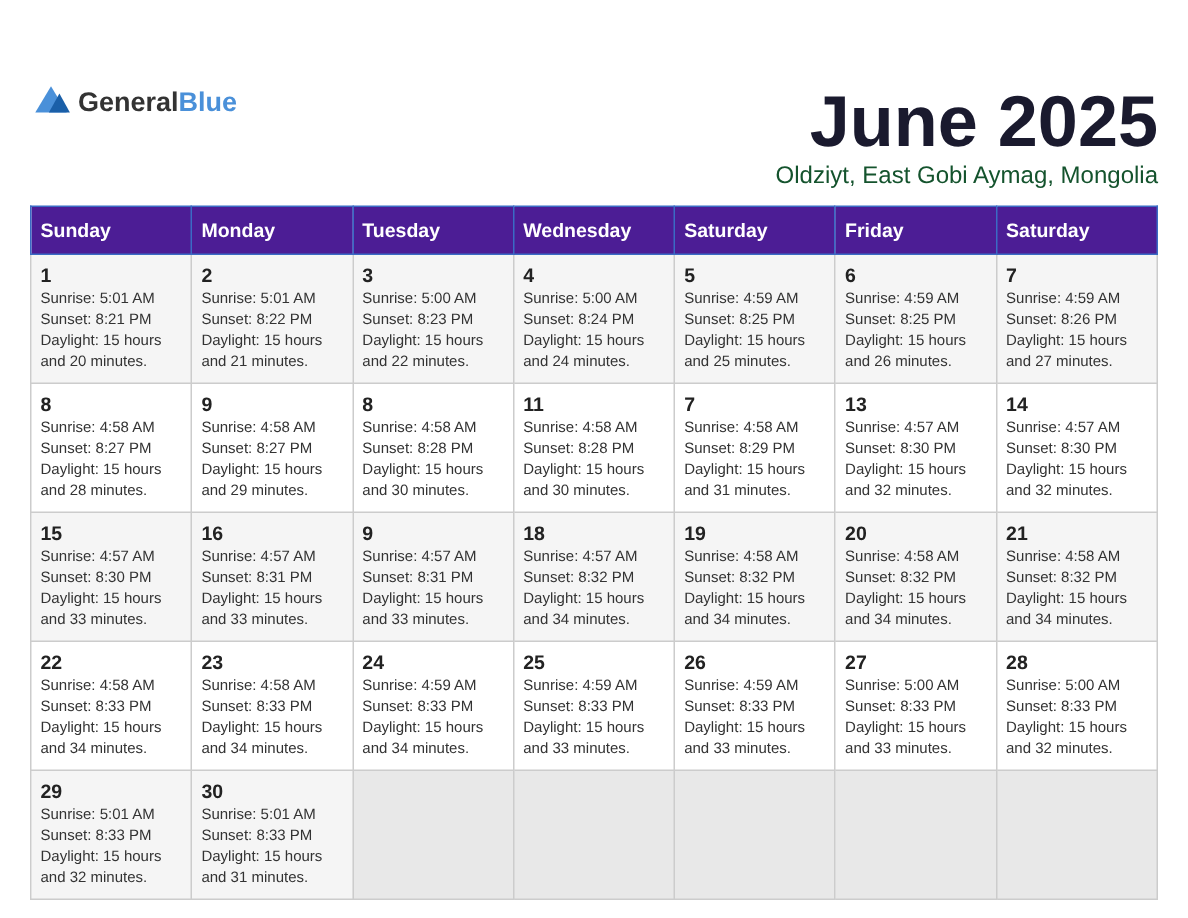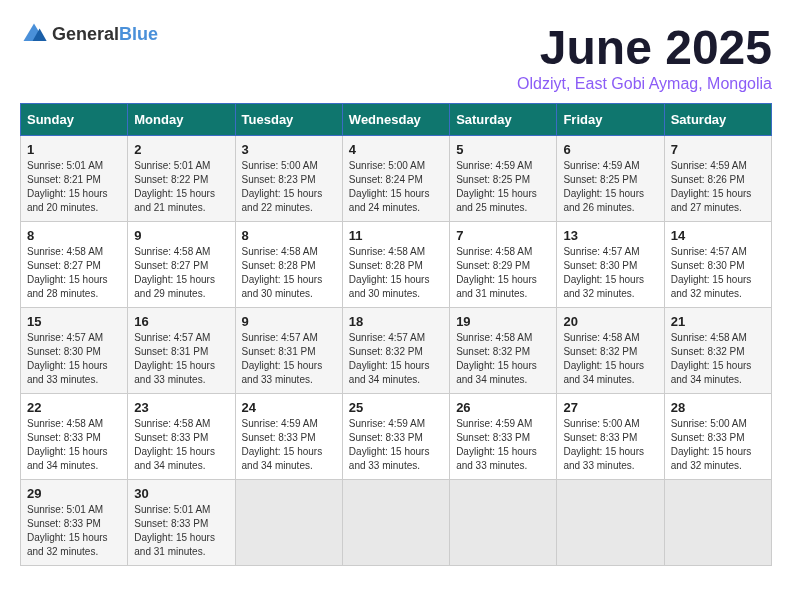--- a/index.html
+++ b/index.html
@@ -8,49 +8,50 @@
       background: #fff;
       width: 792px;
       min-height: 612px;
       padding: 20px;
     }
     .header-area {
       display: flex;
       justify-content: space-between;
       align-items: flex-start;
       margin-bottom: 10px;
+      margin-top: 34px;
     }
     .logo {
       display: flex;
       align-items: center;
       gap: 4px;
     }
     .logo-icon {
       width: 28px;
       height: 28px;
     }
     .title-area {
       text-align: right;
     }
     .main-title {
       font-size: 48px;
       font-weight: bold;
       color: #1a1a2e;
     }
     .sub-title {
       font-size: 16px;
-      color: #8b5cf6;
+      color: #14532d;
     }
     table {
       width: 100%;
       border-collapse: collapse;
       font-size: 11px;
     }
     thead tr th {
-      background-color: #0f766e;
+      background-color: #4c1d95;
       color: #fff;
       text-align: left;
       padding: 8px 6px;
       font-size: 13px;
       font-weight: bold;
       border: 1px solid #3a6bc4;
     }
     tbody tr td {
       vertical-align: top;
       padding: 6px 6px;

